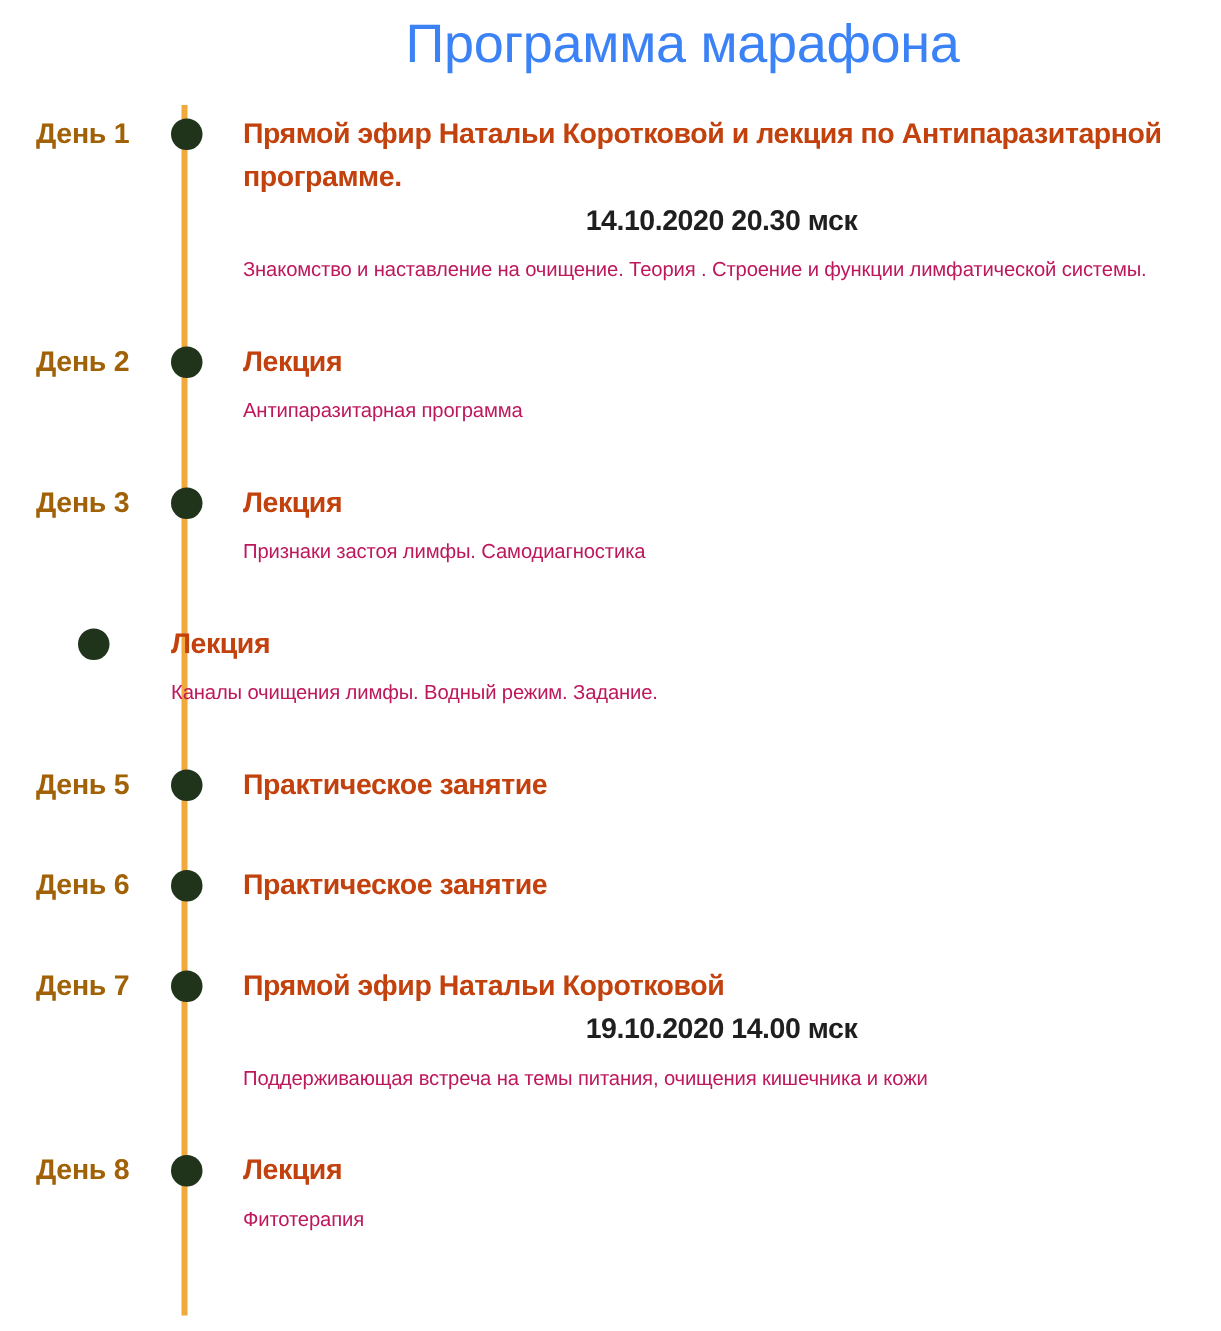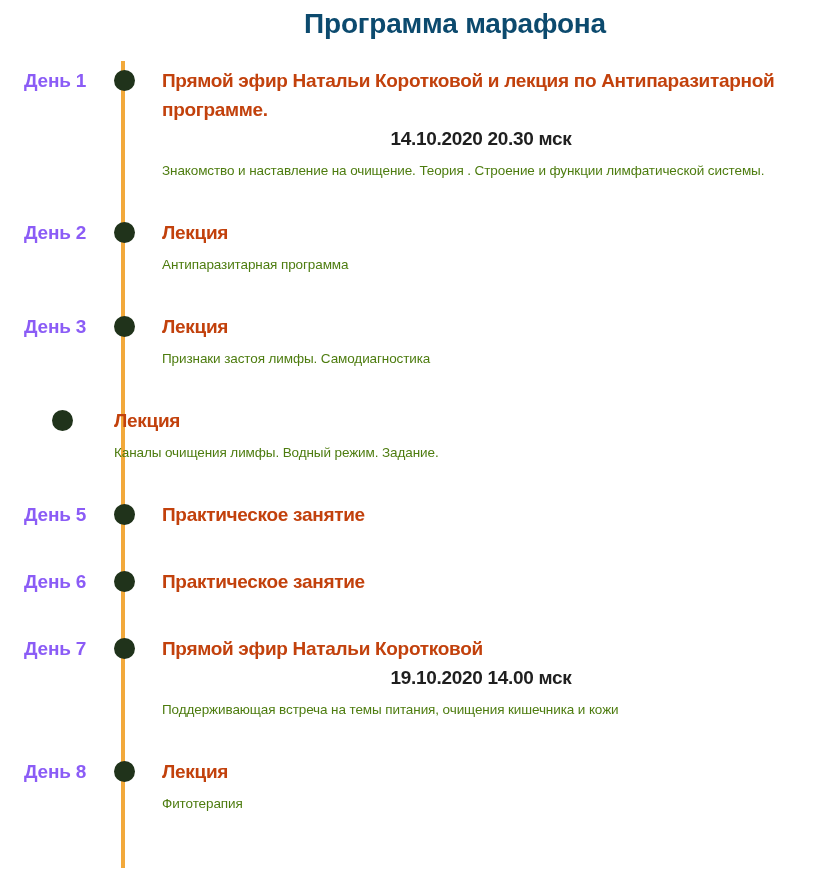--- a/index.html
+++ b/index.html
@@ -14,24 +14,24 @@
     position: relative;
     width: 814px;
     height: 887px;
   }
   .header {
     padding-top: 7px;
     padding-left: 96px;
     text-align: center;
   }
   .page-title {
-    font-size: 28px;
-    font-weight: bold;
+    font-size: 36px;
+    font-weight: normal;
     line-height: 1.2;
-    color: #0c4a6e;
+    color: #3b82f6;
     letter-spacing: -0.2px;
   }
   .timeline {
     position: relative;
     margin-top: 0;
     padding-top: 25px;
     min-height: 827px;
   }
   .timeline-line {
     position: absolute;
@@ -45,21 +45,21 @@
     position: relative;
     display: grid;
     grid-template-columns: 76px 48px 1fr;
     padding-left: 24px;
     margin-bottom: 38px;
   }
   .day {
     font-size: 19px;
     font-weight: bold;
     line-height: 29px;
-    color: #8b5cf6;
+    color: #a16207;
     letter-spacing: -0.2px;
     white-space: nowrap;
   }
   .marker { position: relative; }
   .dot {
     display: block;
     width: 21px;
     height: 21px;
     border-radius: 50%;
     background: #20331b;
@@ -82,21 +82,21 @@
     line-height: 29px;
     color: #1f1f1f;
     letter-spacing: -0.3px;
     text-align: center;
   }
   .idate:empty { display: none; }
   .idesc {
     margin-top: 9px;
     font-size: 13.5px;
     line-height: 18px;
-    color: #4d7c0f;
+    color: #be185d;
     letter-spacing: -0.1px;
     white-space: nowrap;
   }
 </style>
 </head>
 <body>
 
 <div class="page">
 
   <div class="header">

